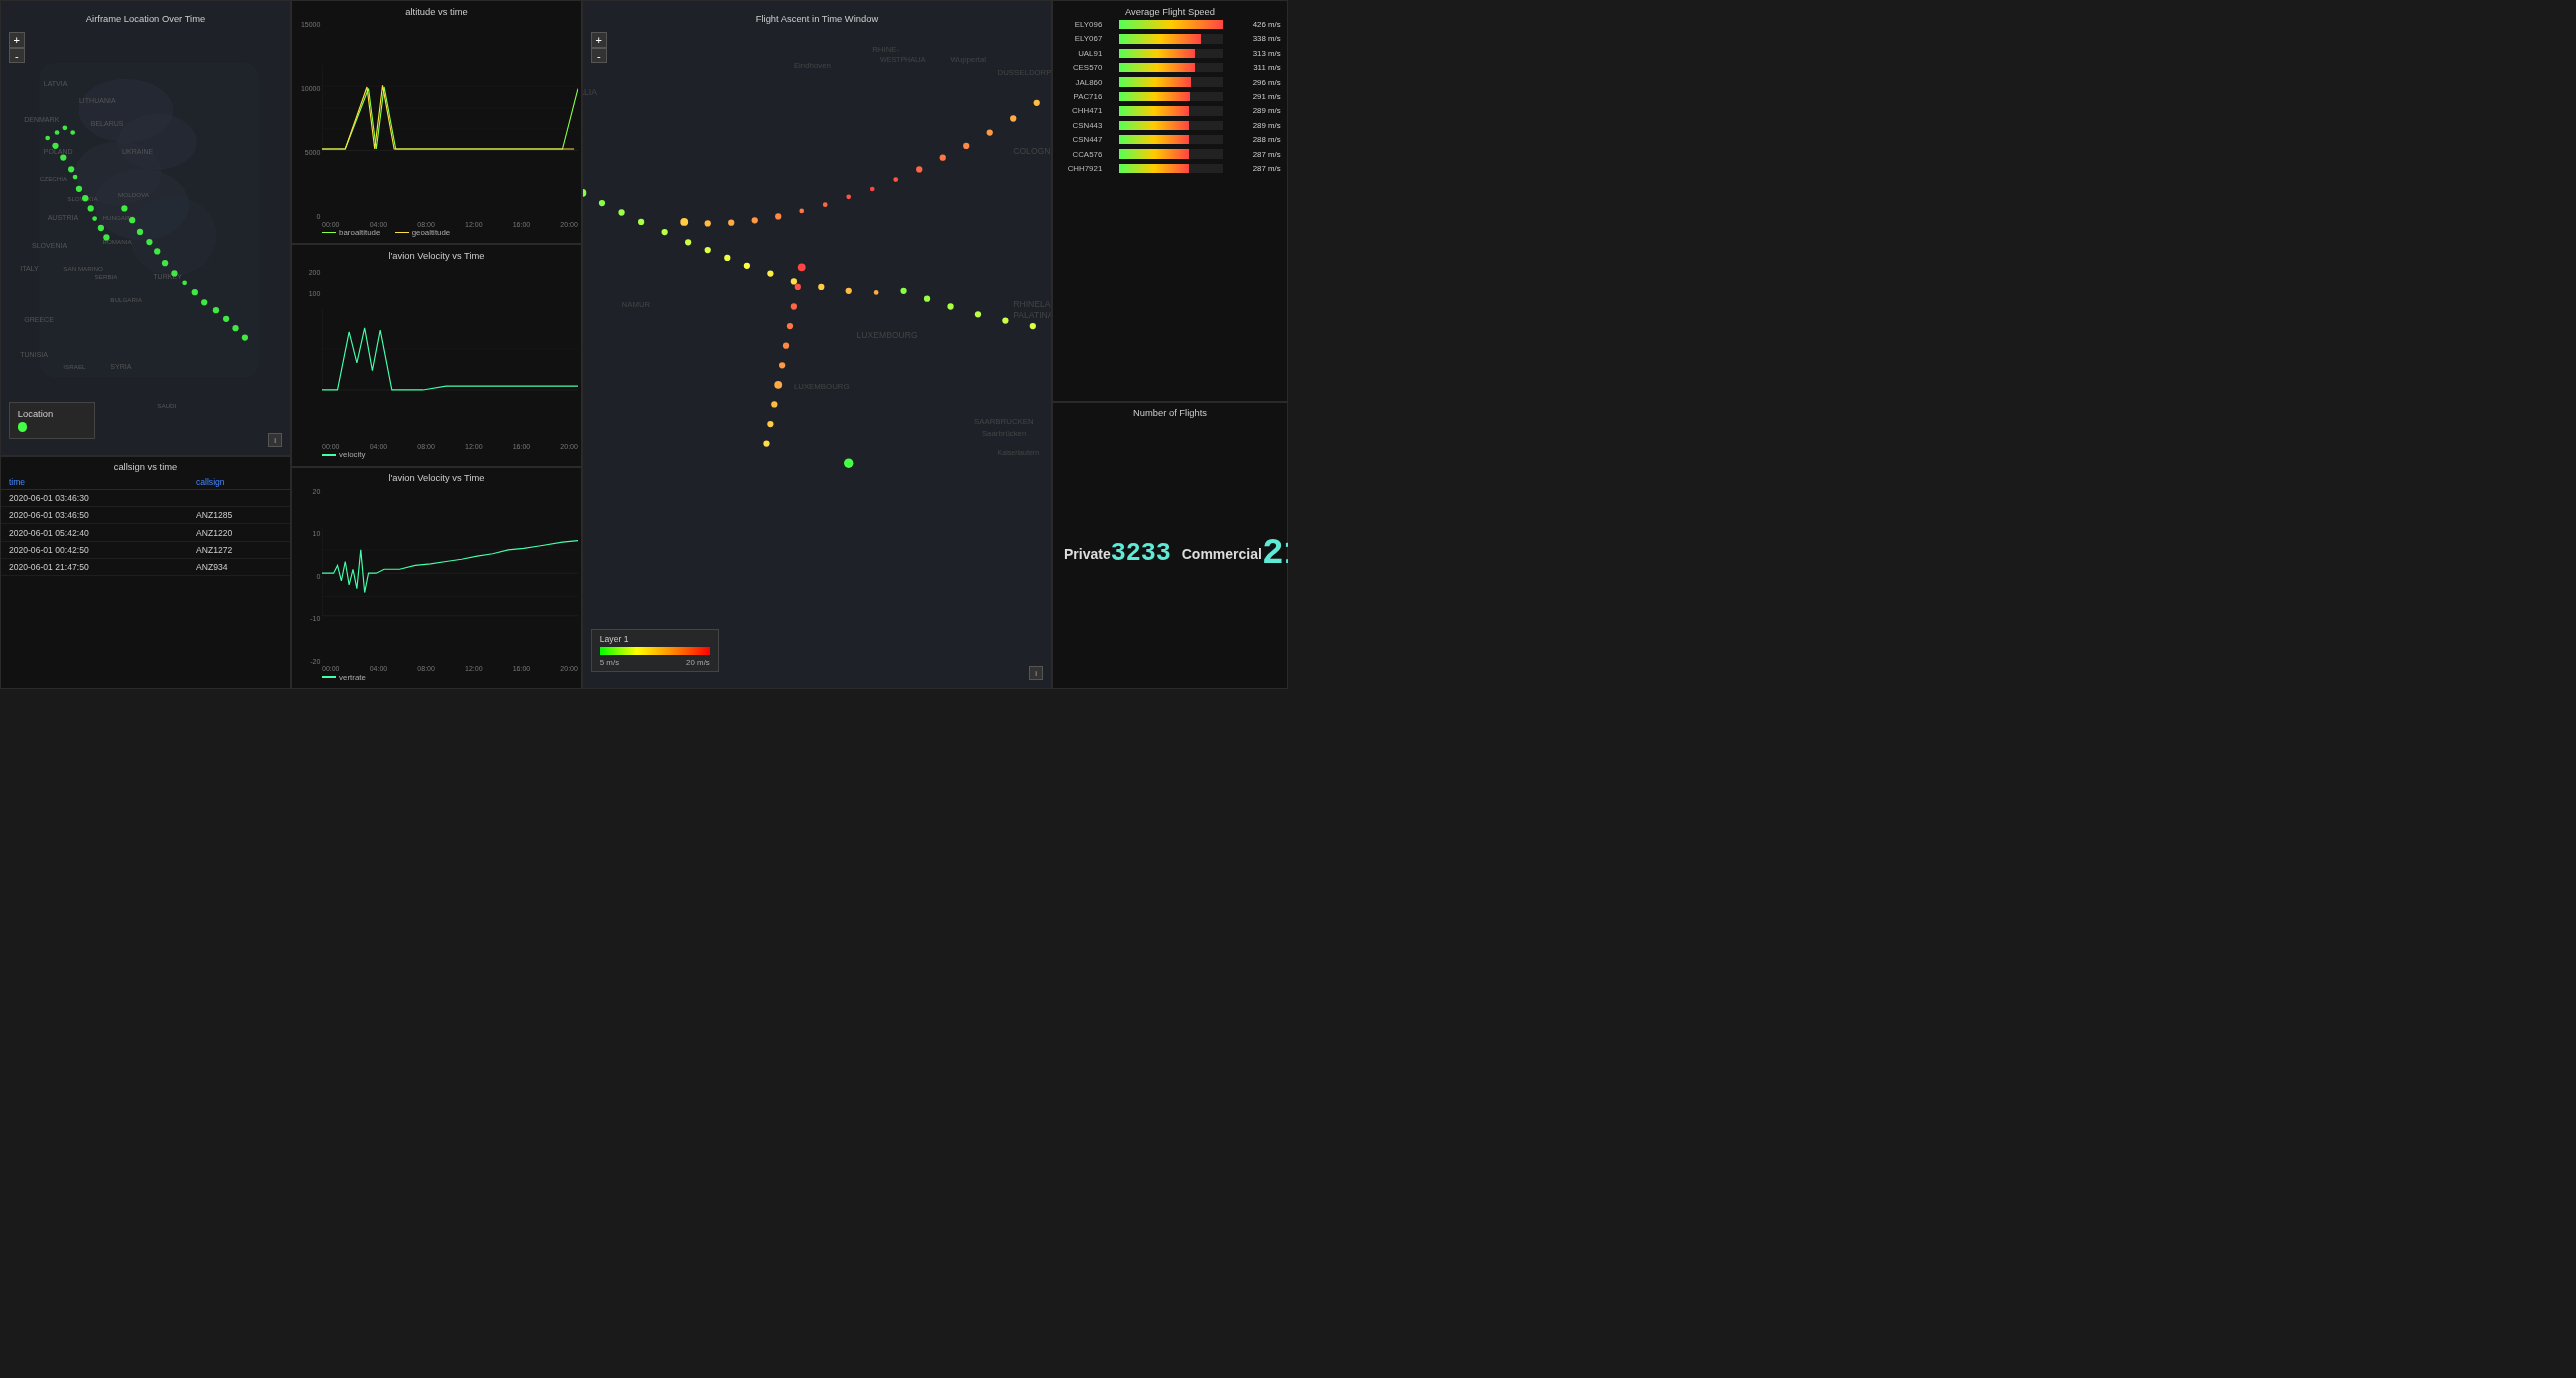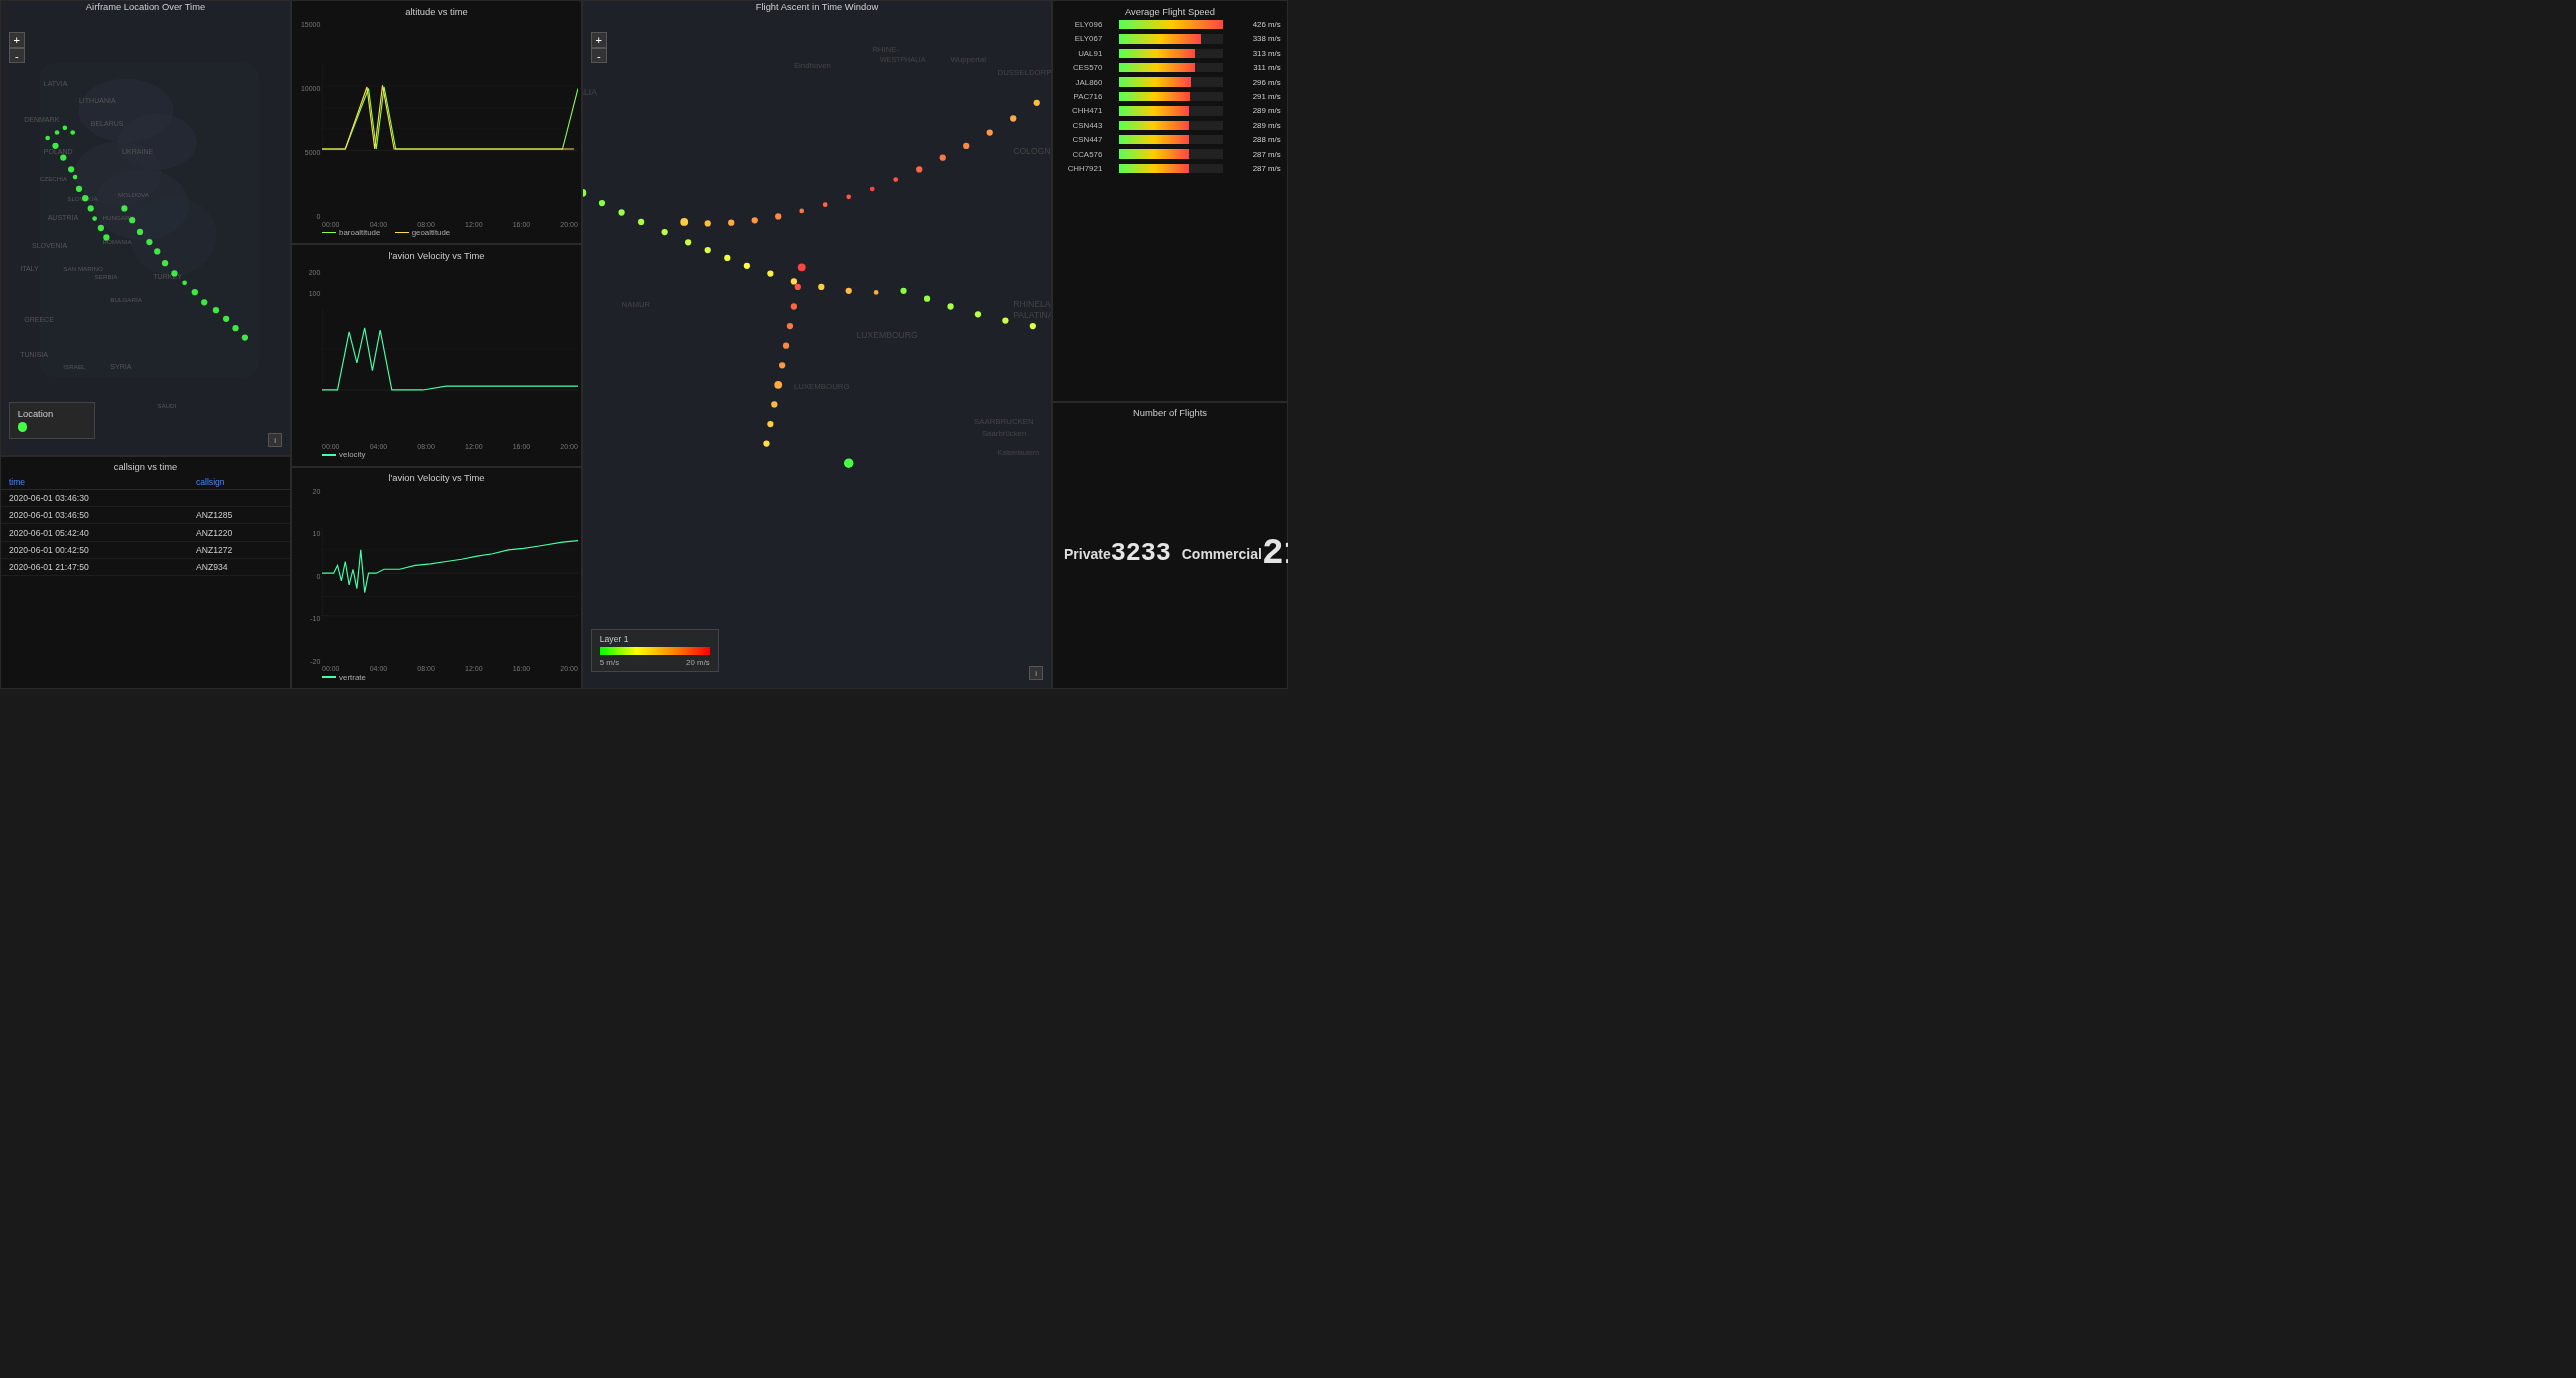--- a/index.html
+++ b/index.html
@@ -25,21 +25,21 @@
     .panel {
       background: #111;
       border: 0.8px solid #2a2a2a;
       position: relative;
       overflow: hidden;
     }
     .panel-title {
       text-align: center;
       color: #ccc;
       font-size: 9.4px;
-      padding: 0 0;
+      padding: 12px 0;
       position: absolute;
       top: 0;
       left: 0; right: 0;
       z-index: 10;
       pointer-events: none;
     }
 
     
     .map-left {
       grid-column: 1;
@@ -294,21 +294,21 @@
       display: flex;
       justify-content: space-between;
       align-items: center;
     }
     .num-type {
       color: #ddd;
       font-size: 14px;
       font-weight: bold;
     }
     .num-value {
-      color: #e5e5e5;
+      color: #5eead4;
       font-size: 25px;
       font-weight: bold;
       font-family: 'Courier New', monospace;
     }
     .num-value.large {
       font-size: 36px;
     }
 
     
     .yaxis {

